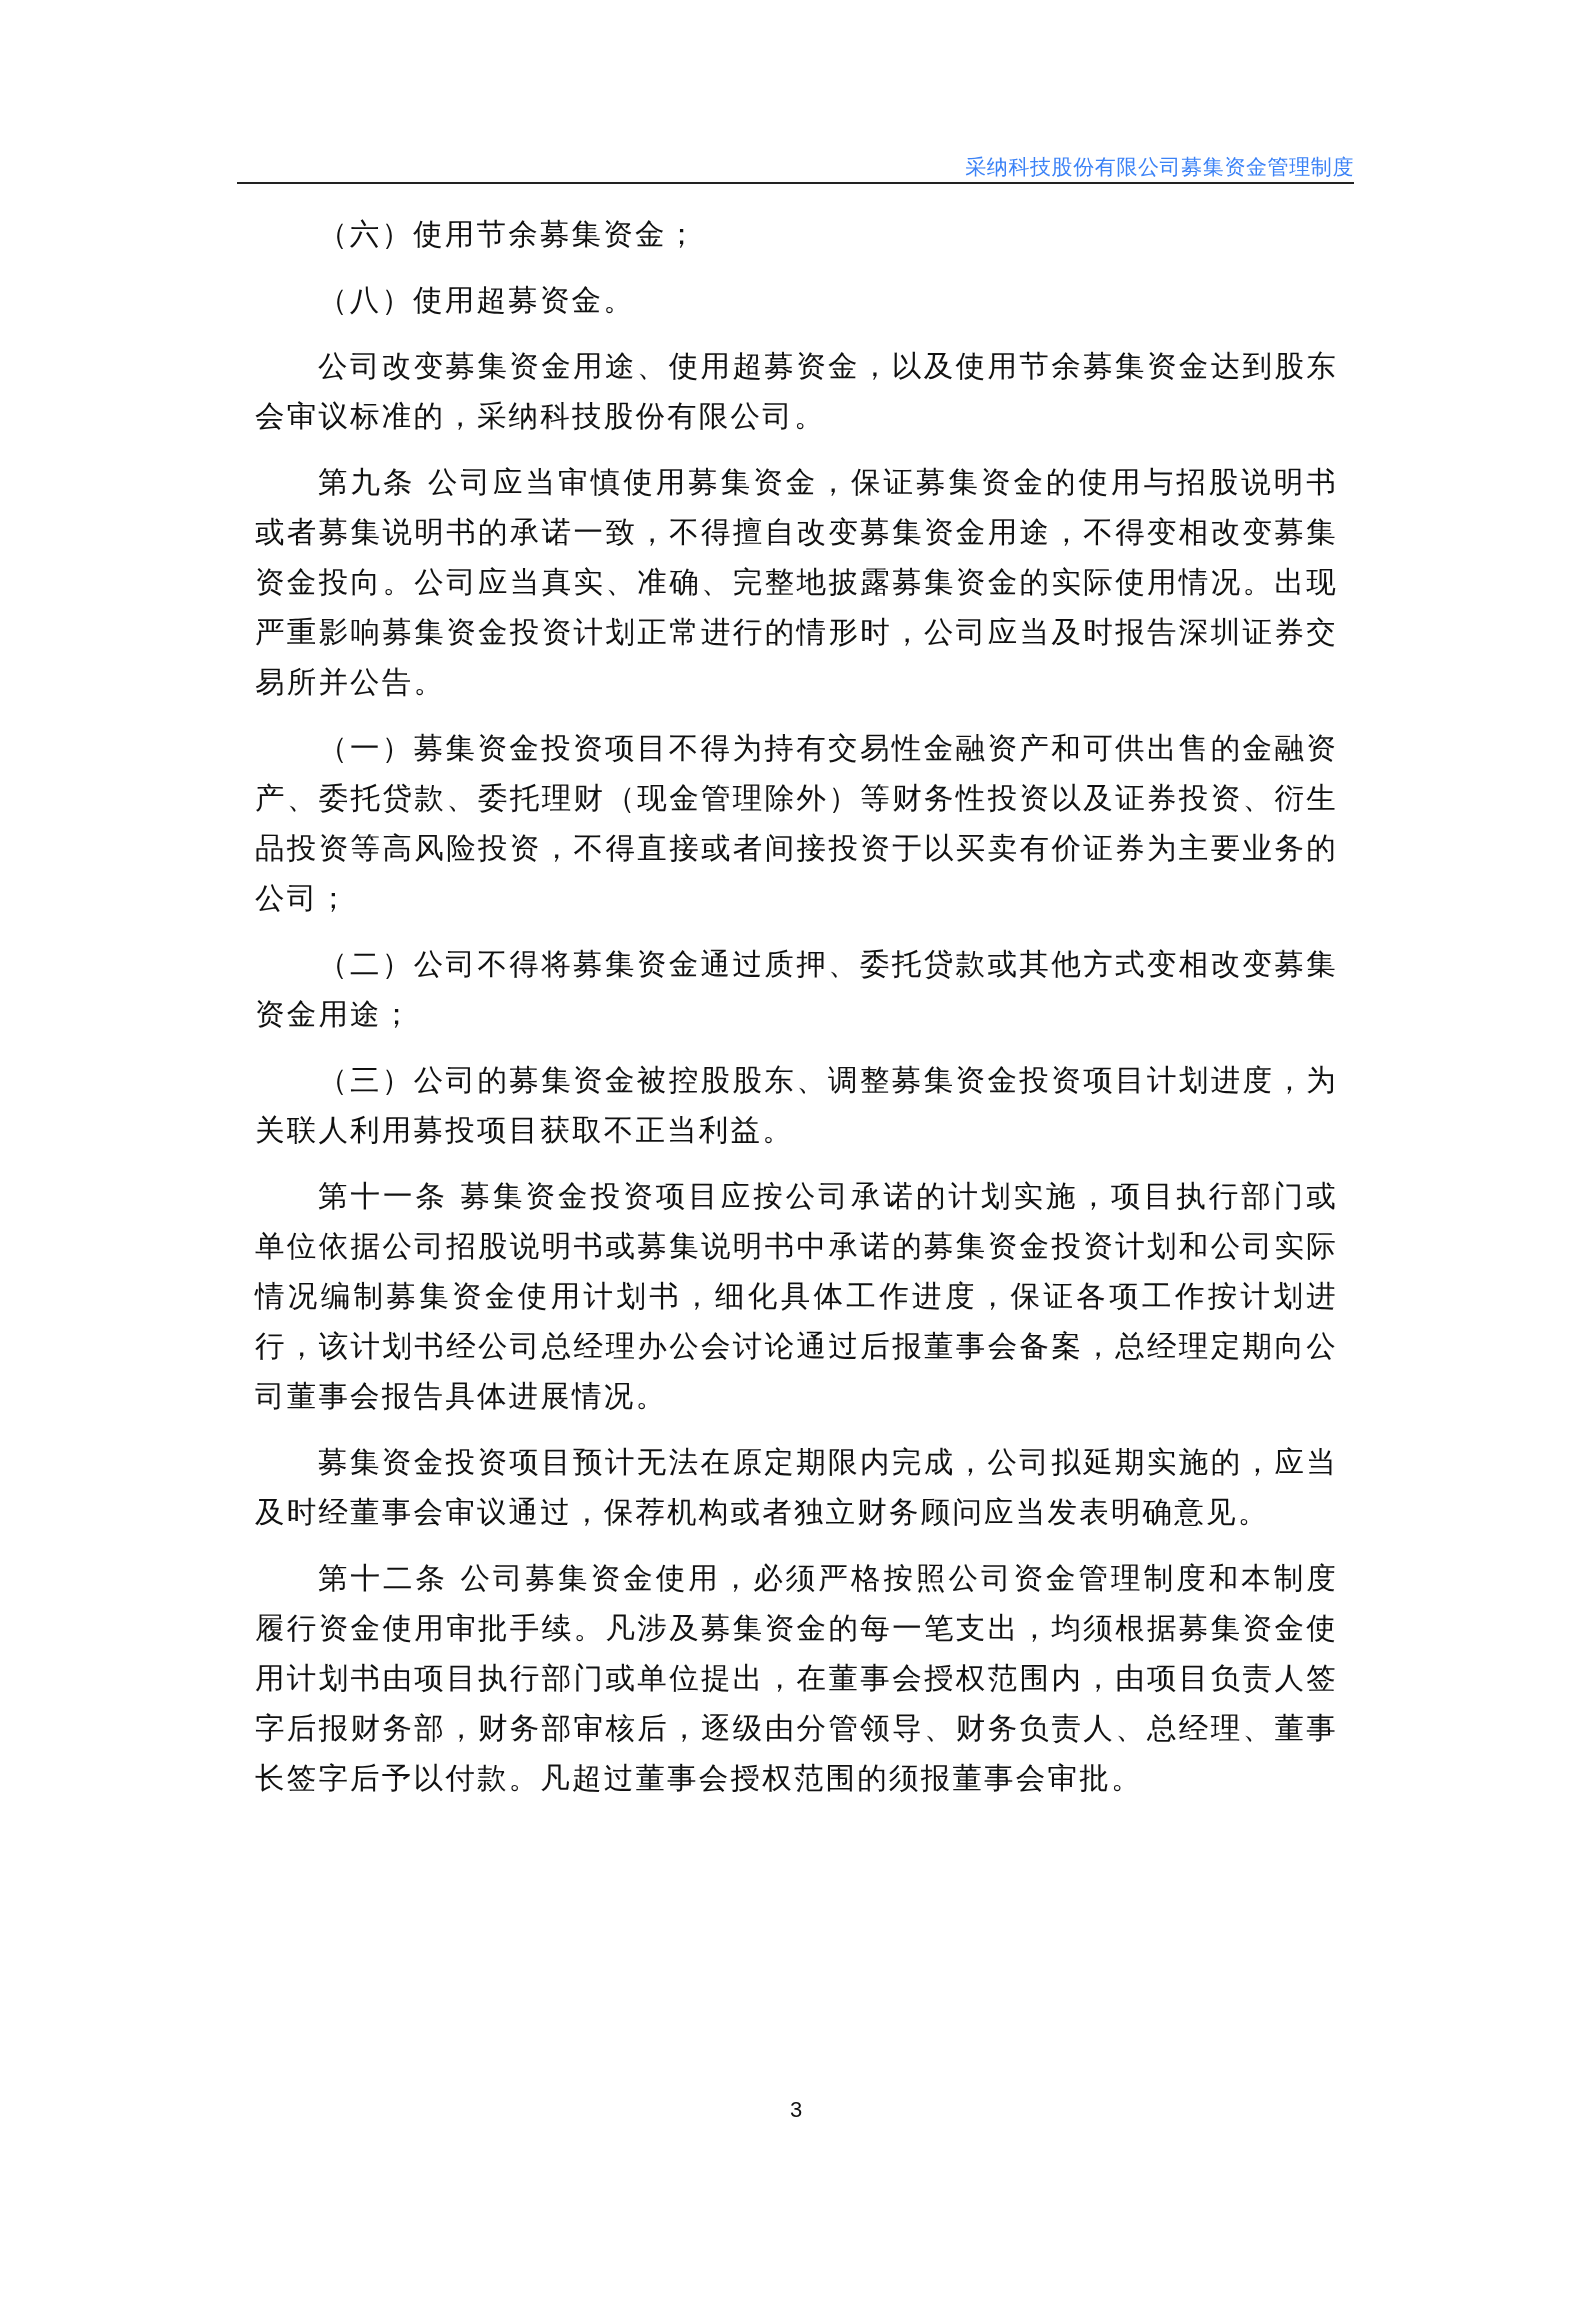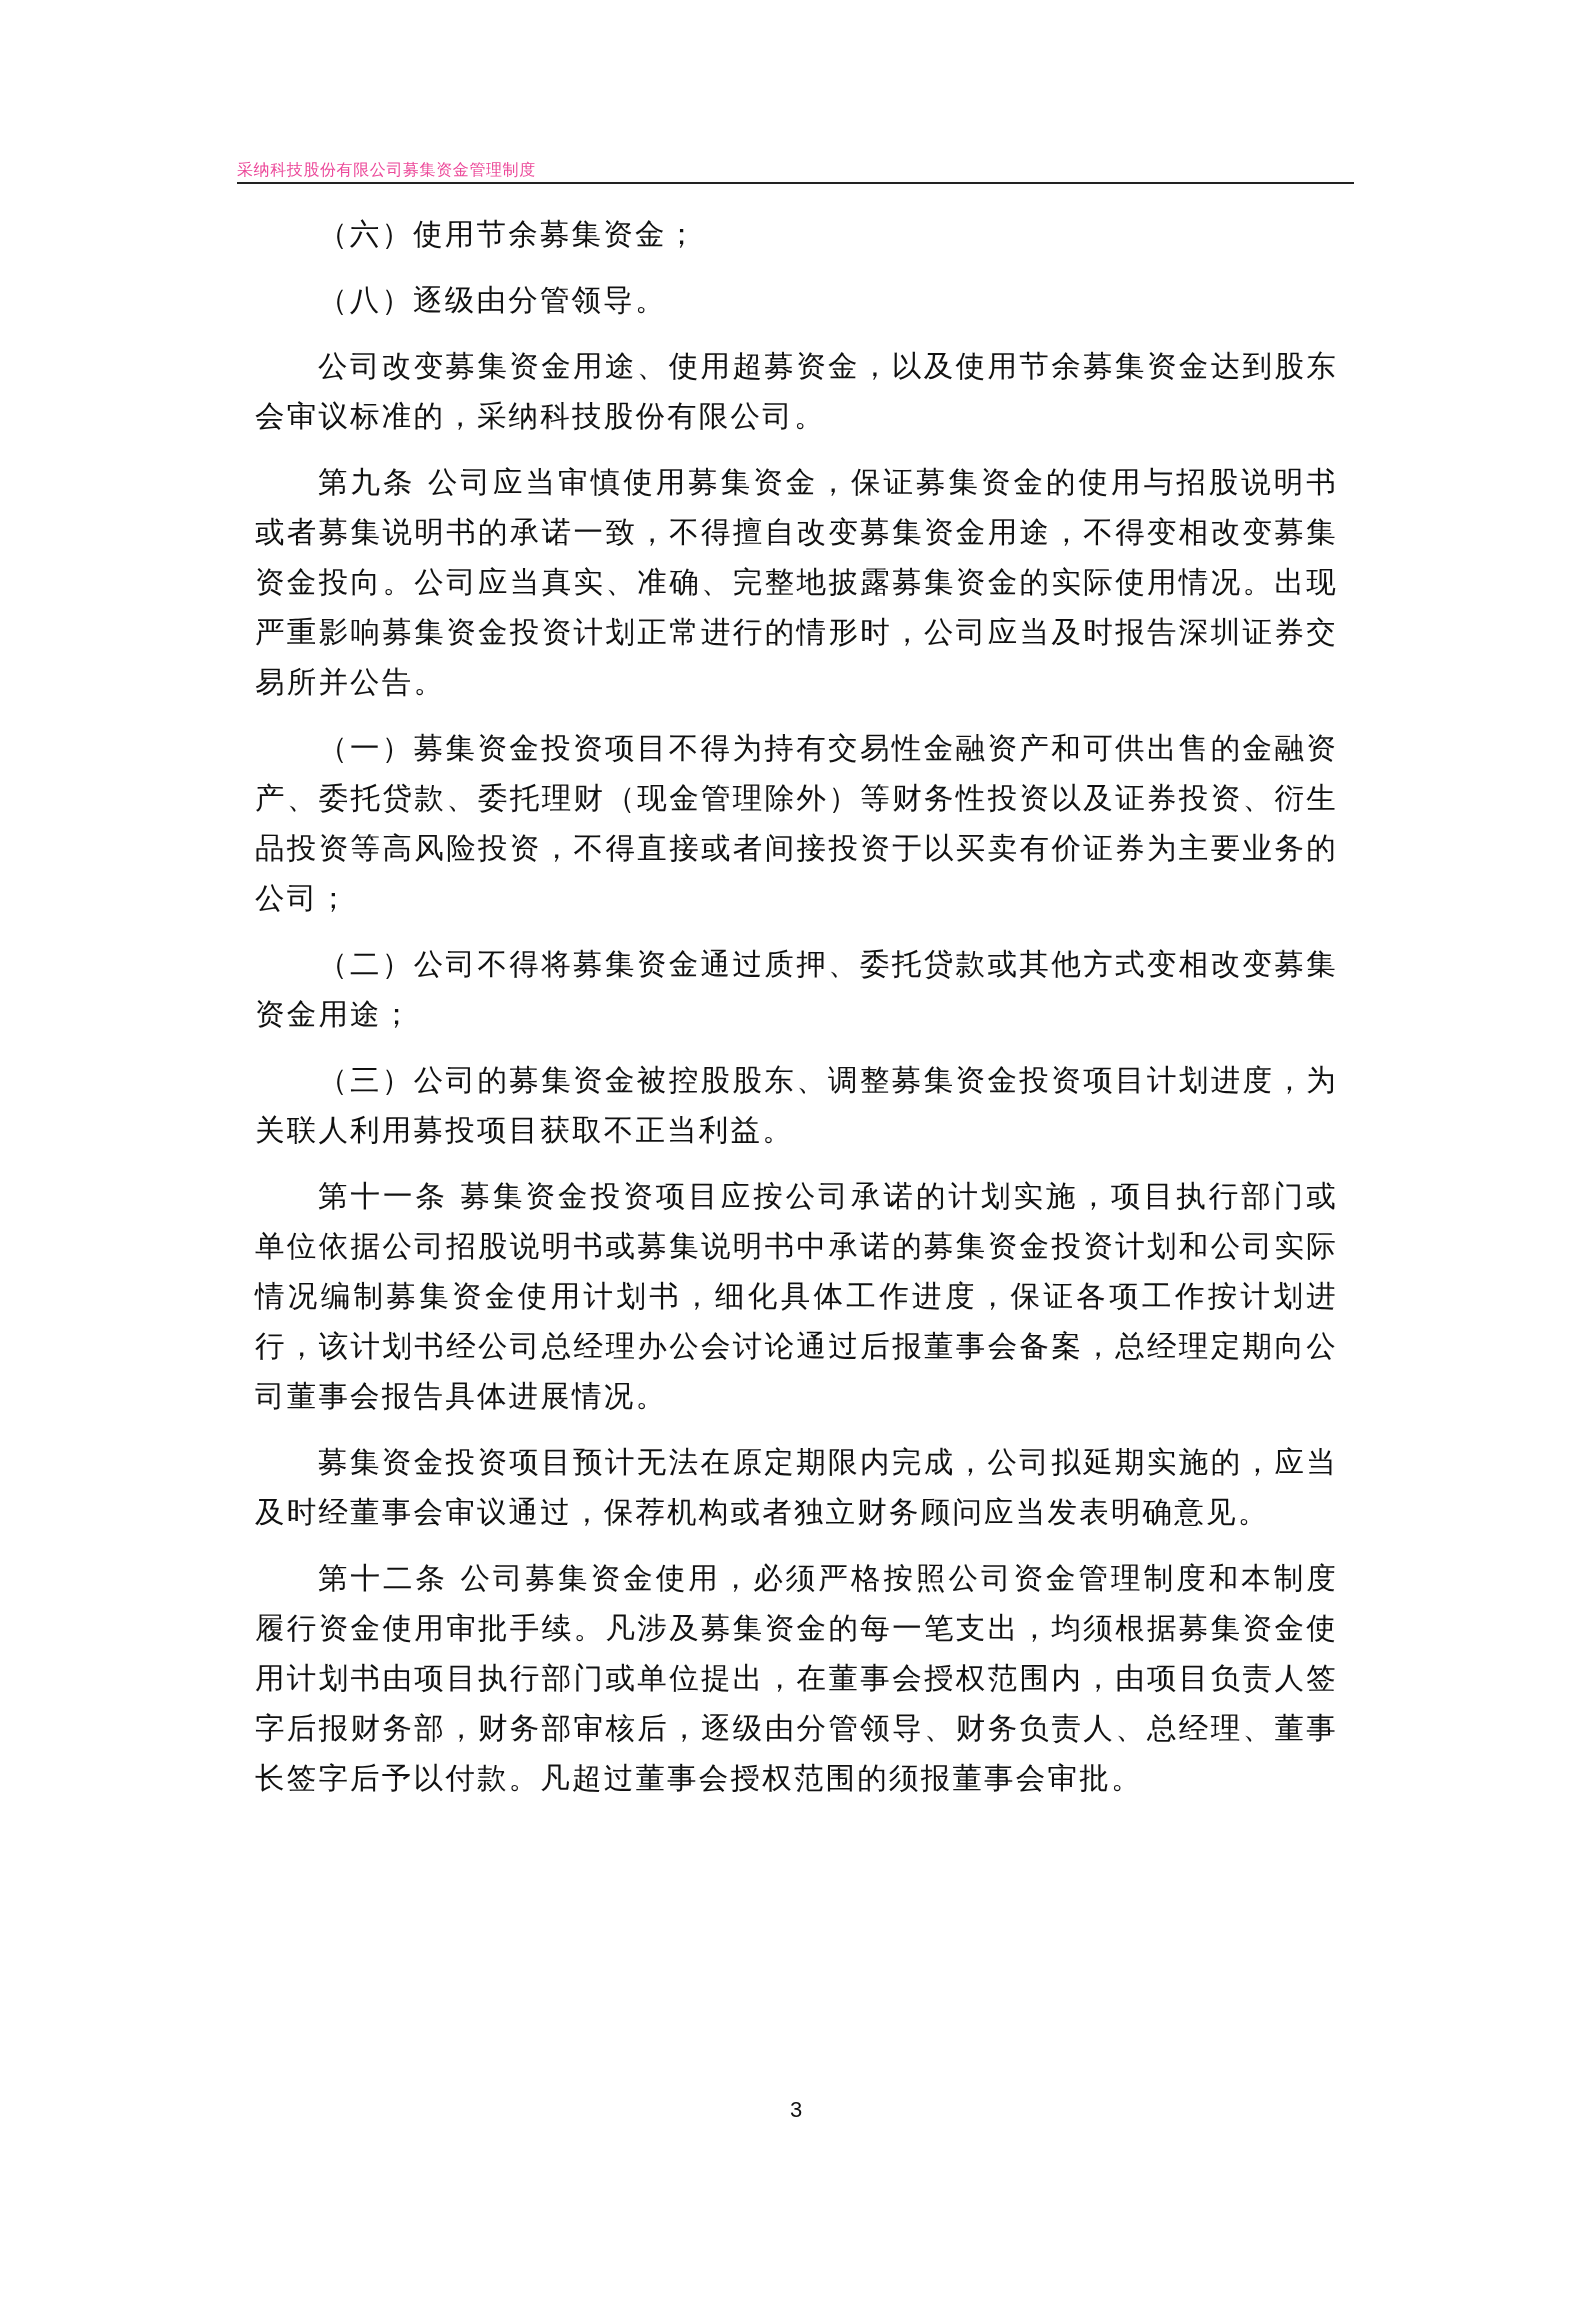--- a/index.html
+++ b/index.html
@@ -3,22 +3,22 @@
 <meta charset="utf-8">
 <style>
   html, body { margin: 0; padding: 0; background: #ffffff; }
   body { width: 1592px; height: 2319px; position: relative; overflow: hidden; }
   .page {
     position: absolute; left: 0; top: 0; width: 1592px; height: 2319px; background: #fff;
     font-family: "DejaVu Serif", "Liberation Serif", serif; color: #111;
   }
   .header {
     position: absolute; left: 237px; top: 149px; width: 1117px; height: 32px;
-    display: flex; justify-content: flex-start; align-items: flex-end;
-    font-size: 16px; color: #ec4899; letter-spacing: 0.6px;
+    display: flex; justify-content: flex-end; align-items: flex-end;
+    font-size: 21px; color: #3b82f6; letter-spacing: 0.6px;
     font-family: "DejaVu Sans", "Liberation Sans", sans-serif;
   }
   .header-rule {
     position: absolute; left: 237px; top: 182px; width: 1117px; height: 1.9px; background: #222;
   }
   .body {
     position: absolute; left: 239px; top: 193px; width: 1115px;
     font-size: 29.5px; line-height: 50px; letter-spacing: 2.2px;
     font-family: "DejaVu Sans", "Liberation Sans", sans-serif; color: #111;
   }
@@ -34,21 +34,21 @@
 
 <div class="page">
   <div class="header">
     <span>采纳科技股份有限公司</span>
     <span>募集资金管理制度</span>
   </div>
   <div class="header-rule"></div>
 
   <div class="body">
     <p class="p"><span class="art"></span><span>（六）使用节余募集资金；</span></p>
-    <p class="p"><span class="art"></span><span>（八）逐级由分管领导。</span></p>
+    <p class="p"><span class="art"></span><span>（八）使用超募资金。</span></p>
     <p class="p"><span class="art"></span><span>公司改变募集资金用途、使用超募资金，以及使用节余募集资金达到股东会审议标准的，采纳科技股份有限公司。</span></p>
     <p class="p"><span class="art">第九条</span><span> 公司应当审慎使用募集资金，保证募集资金的使用与招股说明书或者募集说明书的承诺一致，不得擅自改变募集资金用途，不得变相改变募集资金投向。公司应当真实、准确、完整地披露募集资金的实际使用情况。出现严重影响募集资金投资计划正常进行的情形时，公司应当及时报告深圳证券交易所并公告。</span></p>
     <p class="p"><span class="art"></span><span>（一）募集资金投资项目不得为持有交易性金融资产和可供出售的金融资产、委托贷款、委托理财（现金管理除外）等财务性投资以及证券投资、衍生品投资等高风险投资，不得直接或者间接投资于以买卖有价证券为主要业务的公司；</span></p>
     <p class="p"><span class="art"></span><span>（二）公司不得将募集资金通过质押、委托贷款或其他方式变相改变募集资金用途；</span></p>
     <p class="p"><span class="art"></span><span>（三）公司的募集资金被控股股东、调整募集资金投资项目计划进度，为关联人利用募投项目获取不正当利益。</span></p>
     <p class="p"><span class="art">第十一条</span><span> 募集资金投资项目应按公司承诺的计划实施，项目执行部门或单位依据公司招股说明书或募集说明书中承诺的募集资金投资计划和公司实际情况编制募集资金使用计划书，细化具体工作进度，保证各项工作按计划进行，该计划书经公司总经理办公会讨论通过后报董事会备案，总经理定期向公司董事会报告具体进展情况。</span></p>
     <p class="p"><span class="art"></span><span>募集资金投资项目预计无法在原定期限内完成，公司拟延期实施的，应当及时经董事会审议通过，保荐机构或者独立财务顾问应当发表明确意见。</span></p>
     <p class="p"><span class="art">第十二条</span><span> 公司募集资金使用，必须严格按照公司资金管理制度和本制度履行资金使用审批手续。凡涉及募集资金的每一笔支出，均须根据募集资金使用计划书由项目执行部门或单位提出，在董事会授权范围内，由项目负责人签字后报财务部，财务部审核后，逐级由分管领导、财务负责人、总经理、董事长签字后予以付款。凡超过董事会授权范围的须报董事会审批。</span></p>
   </div>
 

